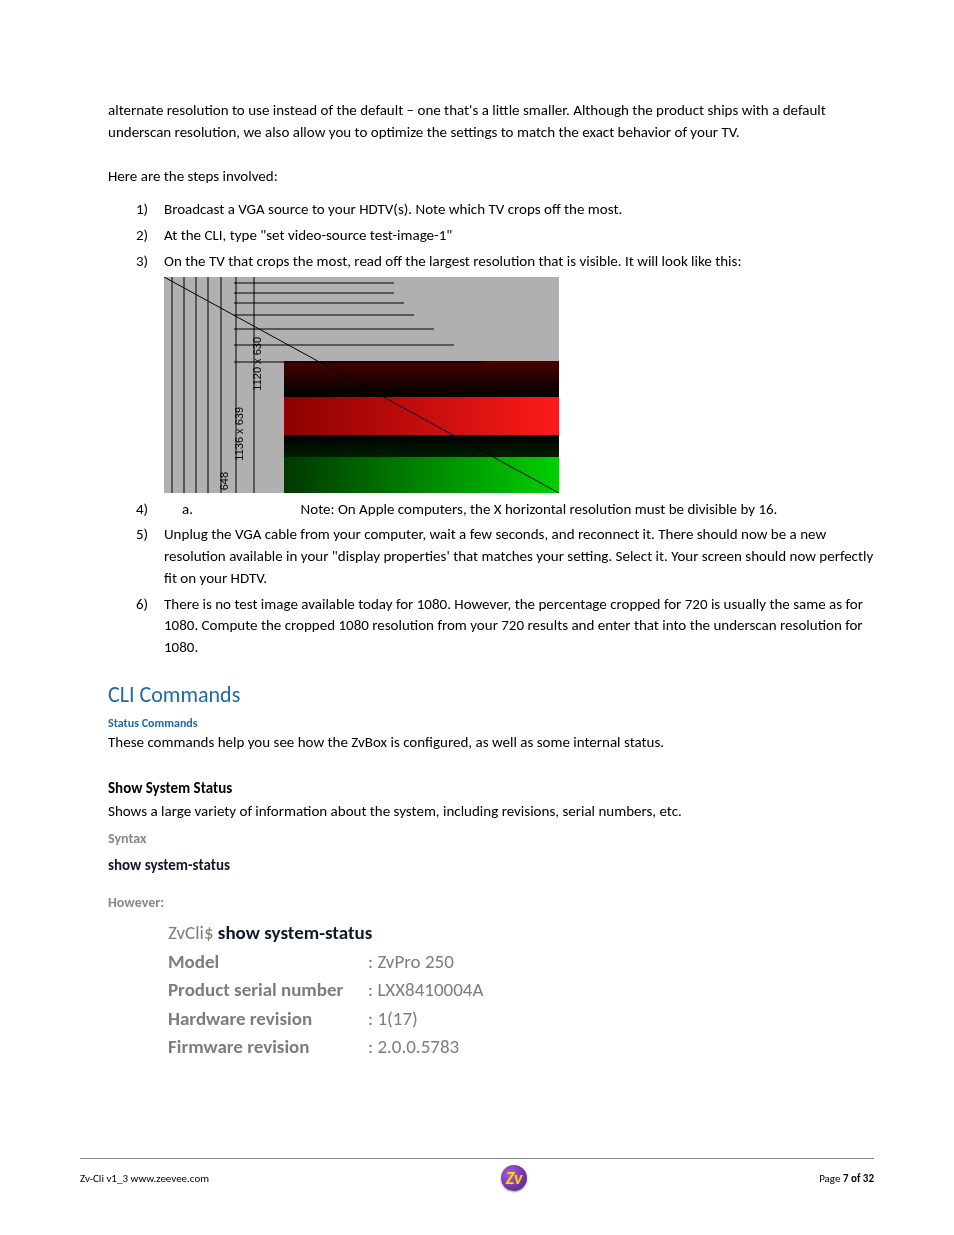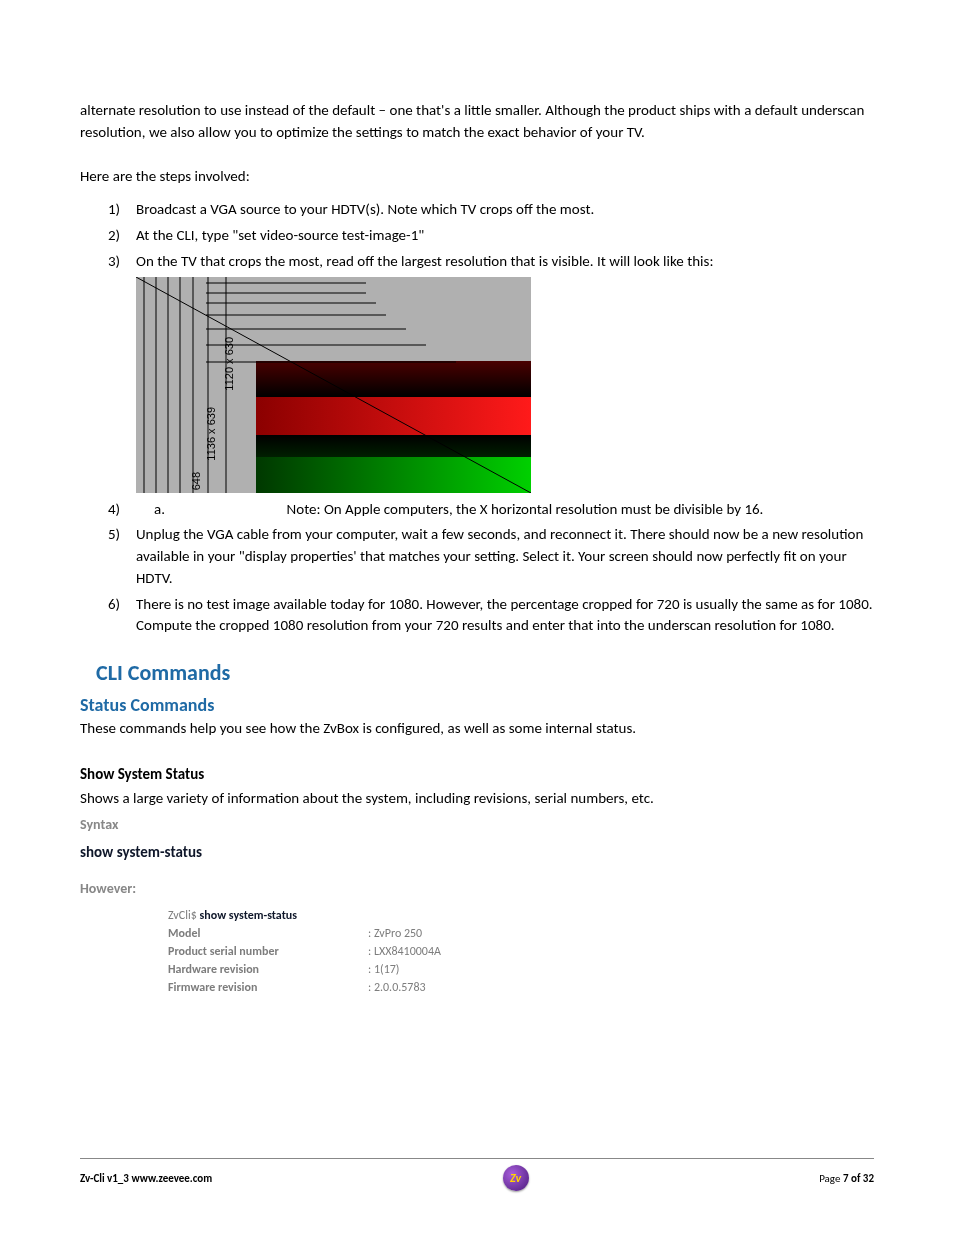--- a/index.html
+++ b/index.html
@@ -7,21 +7,21 @@
     font-size: 15px;
     color: #000;
     margin: 0;
     padding: 0;
     background: #fff;
   }
   .page {
     width: 954px;
     min-height: 1235px;
     box-sizing: border-box;
-    padding: 100px 80px 40px 80px;
+    padding: 100px 80px 40px 108px;
     position: relative;
   }
   p { margin: 0 0 6px 0; line-height: 1.45; }
   .intro { margin-bottom: 22px; }
   .steps-lead { margin-bottom: 12px; }
   ol.steps {
     margin: 0 0 18px 0;
     padding-left: 56px;
     list-style: none;
     counter-reset: step;
@@ -70,73 +70,73 @@
     font-size: 11px;
     font-family: Arial, sans-serif;
     color: #000;
     writing-mode: vertical-rl;
     transform: rotate(180deg);
     white-space: nowrap;
   }
   h2.cli {
     color: #1f6aa5;
     font-size: 22px;
-    font-weight: bold;
-    margin: 22px 0 8px 16px;
+    font-weight: normal;
+    margin: 22px 0 8px 0;
   }
   h3.status {
     color: #1f6aa5;
-    font-size: 18px;
+    font-size: 12px;
     font-weight: bold;
     margin: 8px 0 2px 0;
   }
   .sub-title {
     font-weight: bold;
     margin-top: 24px;
     margin-bottom: 2px;
   }
   .syntax-label, .example-label {
     color: #888;
     font-weight: bold;
     font-size: 14px;
     margin-top: 4px;
   }
   .orange { color: #0f172a; font-weight: bold; }
   .example-block {
-    margin-left: 88px;
+    margin-left: 60px;
     color: #7d7d7d;
-    font-size: 12px;
+    font-size: 19px;
     line-height: 1.5;
   }
   .example-row { display: flex; }
   .ex-key { width: 200px; font-weight: bold; }
   .footer {
     position: absolute;
     bottom: 44px;
     left: 80px;
     right: 80px;
     border-top: 1px solid #888;
     padding-top: 6px;
     display: flex;
     align-items: center;
     justify-content: space-between;
     font-size: 11px;
   }
-  .footer-left { font-weight: bold; }
+  .footer-left { font-weight: normal; }
   .footer-right b { font-weight: bold; }
   .logo {
     width: 26px; height: 26px;
     background: radial-gradient(circle at 35% 35%, #a85edb, #4a1a7a);
     border-radius: 50%;
     display: flex;
     align-items: center;
     justify-content: center;
     color: #ffd400;
     font-weight: bold;
-    font-size: 12px;
+    font-size: 18px;
     font-style: italic;
     box-shadow: 0 1px 2px rgba(0,0,0,0.4);
   }
 </style>
 </head>
 <body>
 
 <div class="page">
 
   <p class="intro">alternate resolution to use instead of the default – one that's a little smaller.   Although the product ships with a default  underscan resolution, we also allow you to optimize the settings to match the exact behavior of your TV.</p>

